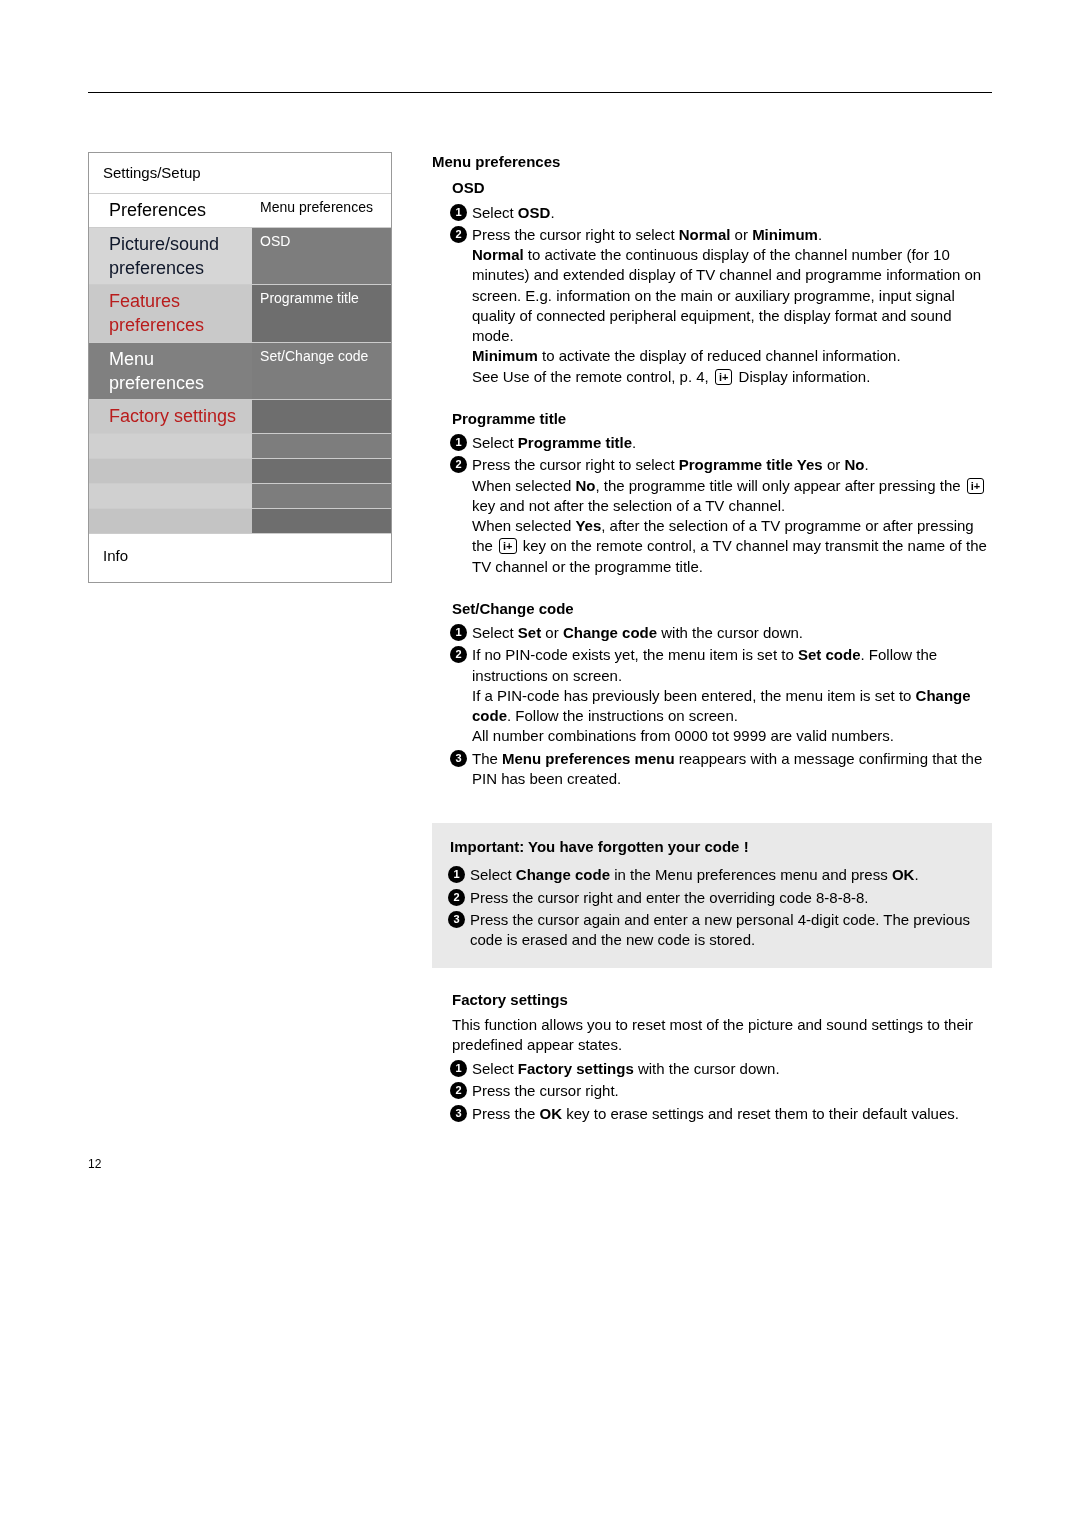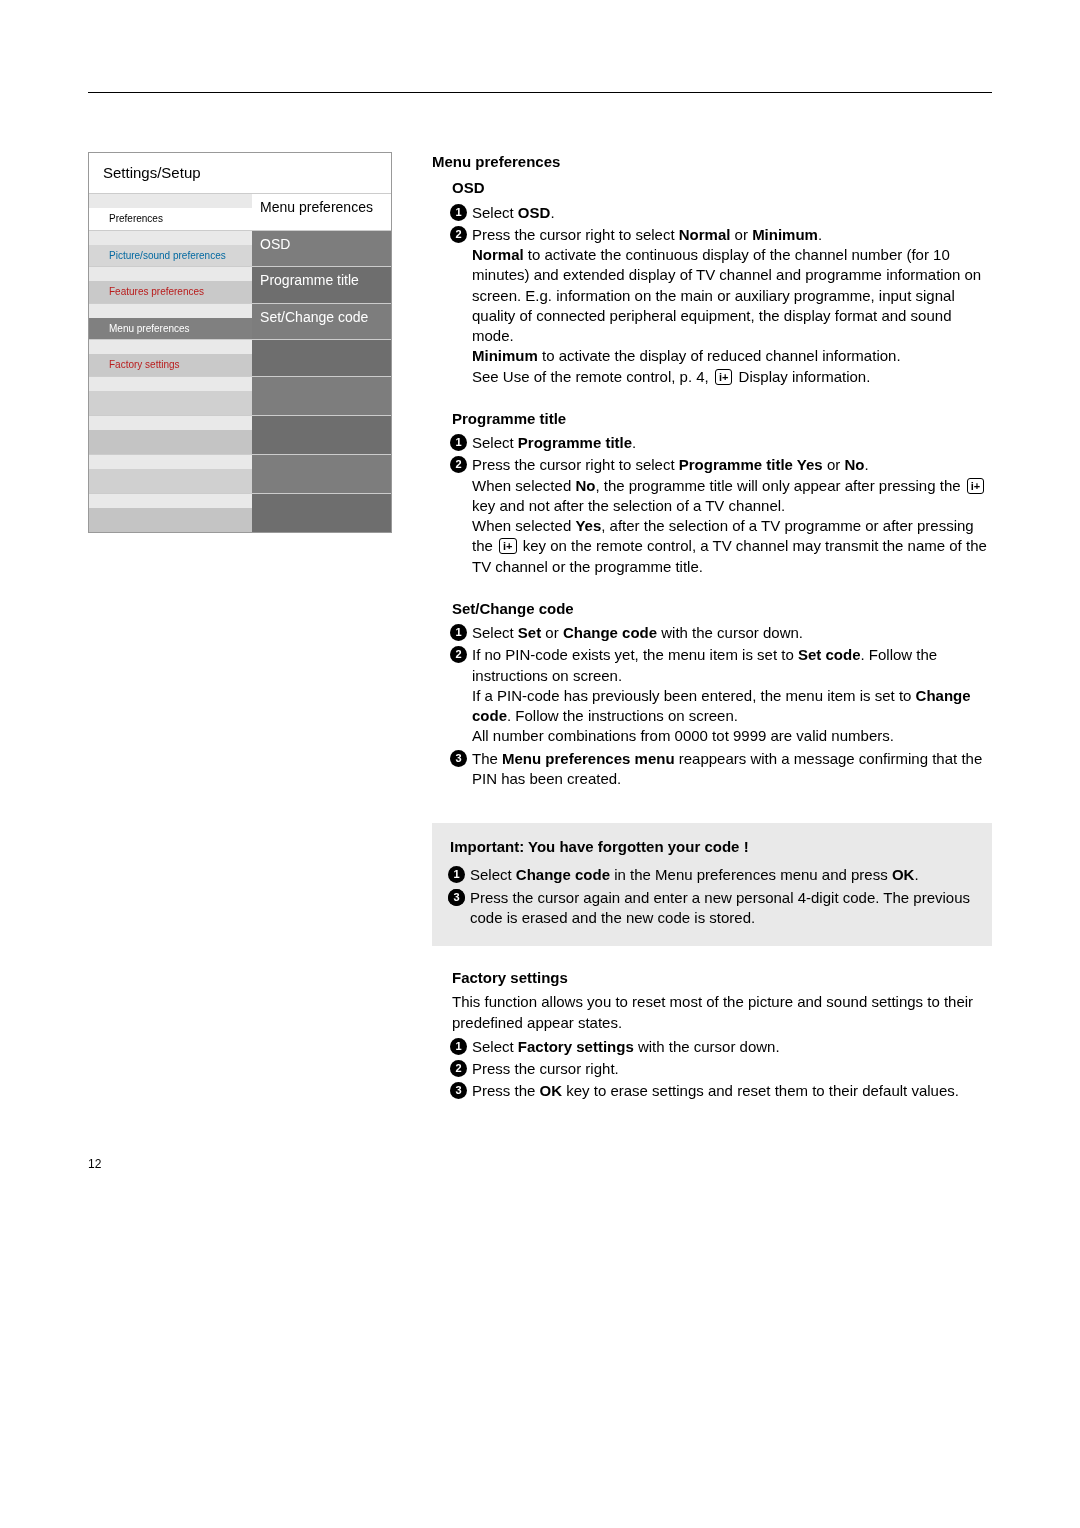--- a/index.html
+++ b/index.html
@@ -10,24 +10,24 @@
   .cols { display: flex; align-items: flex-start; gap: 40px; margin-top: 56px; }
   .left { flex: 0 0 304px; }
   .right { flex: 1 1 auto; }
 
   
   .menubox { border: 1px solid #999; background: #fff; }
   .menubox .title { padding: 10px 12px 10px 14px; font-weight: 400; font-size: 15px; }
   .menurows { border-top: 1px solid #ccc; background: #e9e9e9; }
   .row { display: flex; border-bottom: 1px solid #ccc; }
   .row:last-child { border-bottom: none; }
-  .cell-l { flex: 0 0 54%; padding: 4px 10px 4px 20px; font-size: 10px; margin-top: 14px; }
+  .cell-l { flex: 0 0 54%; padding: 4px 10px 4px 20px; font-size: 18px; }
   .cell-r { flex: 1; padding: 4px 10px 4px 8px; font-size: 14px; color: #fff; }
   .row.header .cell-l, .row.header .cell-r { background: #fff; color: #000; }
-  .row.a .cell-l { background: #d6d6d6; color: #0369a1; }
+  .row.a .cell-l { background: #d6d6d6; color: #0f172a; }
   .row.a .cell-r { background: #7d7d7d; }
   .row.b .cell-l { background: #c9c9c9; color: #b91c1c; }
   .row.b .cell-r { background: #6e6e6e; }
   .row.sel .cell-l { background: #808080; color: #fff; }
   .row.c .cell-r { background: #7d7d7d; }
   .row .empty { background: #d0d0d0; }
   .row.altpad .cell-l.empty { background: #c4c4c4; }
   .row.altpad .cell-r { background: #6e6e6e; }
   .row.pad .cell-l.empty { background: #d0d0d0; }
   .row.pad .cell-r { background: #7d7d7d; }
@@ -93,20 +93,21 @@
             </div>
           <div class="row pad">
               <div class="cell-l empty"></div>
               <div class="cell-r"></div>
             </div>
           <div class="row altpad">
               <div class="cell-l empty"></div>
               <div class="cell-r"></div>
             </div>
         </div>
+        <div class="footer">Info</div>
       </div>
     </div>
 
     <div class="right">
       <div class="h-section">Menu preferences</div>
 
       <div class="block">
         <div class="h-sub">OSD</div>
         <ol class="ol">
           <li><span class="bullet">1</span>
@@ -152,20 +153,21 @@
         </ol>
       </div>
 
       <div class="noteblk">
         <div class="h-sub">Important: You have forgotten your code !</div>
         <ol class="ol">
           <li><span class="bullet">1</span>
             <span>Select </span><span class="bold">Change code</span><span> in the Menu preferences menu and press </span><span class="bold">OK</span><span>.</span>
           </li>
           <li><span class="bullet">2</span>
+            <span>Press the cursor right and enter the overriding code 8-8-8-8.</span>
           </li>
           <li><span class="bullet">3</span>
             <span>Press the cursor again and enter a new personal 4-digit code. The previous code is erased and the new code is stored.</span>
           </li>
         </ol>
       </div>
 
       <div class="block">
         <div class="h-sub">Factory settings</div>
         <div style="padding-left:20px; margin-bottom:4px">This function allows you to reset most of the picture and sound settings to their predefined appear states.</div>

